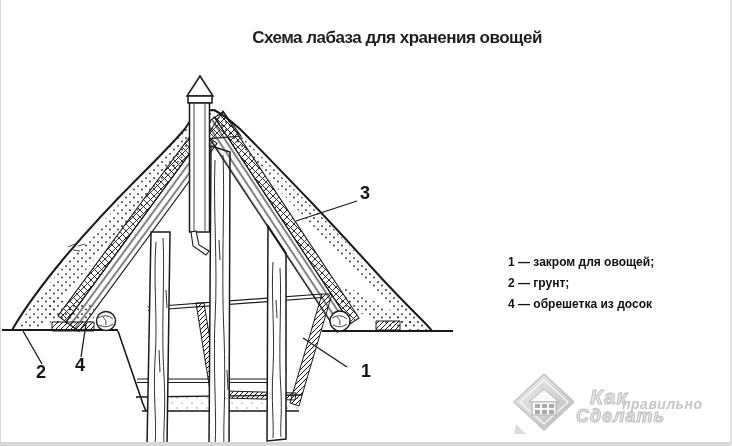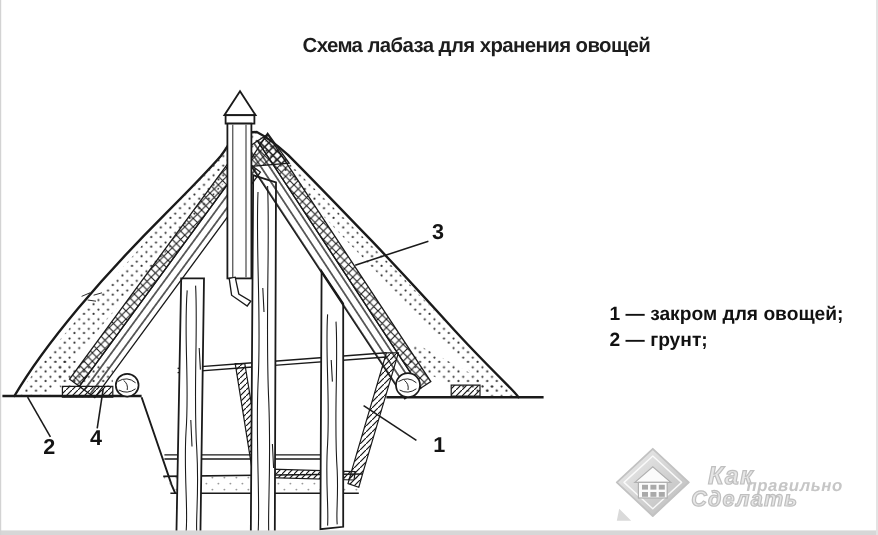--- a/index.html
+++ b/index.html
@@ -9,21 +9,21 @@
   }
   .page-title{
     position:absolute;left:397px;top:28px;transform:translateX(-50%);
     font-size:17px;font-weight:700;letter-spacing:-0.5px;color:#1d1d1d;white-space:nowrap;
   }
   .diagram-svg{position:absolute;left:0;top:0;}
   .diagram-svg text{
     font-family:"Liberation Sans",sans-serif;font-weight:700;font-size:18px;fill:#141414;
   }
   .legend{position:absolute;left:508px;top:252px;color:#111;}
-  .legend-item{font-size:16px;font-weight:700;line-height:21px;white-space:nowrap;}
+  .legend-item{font-size:12px;font-weight:700;line-height:21px;white-space:nowrap;}
   .watermark{position:absolute;left:0;top:0;width:732px;height:446px;pointer-events:none;}
   .wm-word{position:absolute;font-style:italic;font-weight:700;white-space:nowrap;
     color:#e6e6e6;-webkit-text-stroke:1px #bfbfbf;letter-spacing:1px;}
   .wm-kak{left:577px;top:385px;font-size:21px;margin-left:13px;}
   .wm-pravilno{left:622px;top:396px;font-size:14px;color:#c6c6c6;-webkit-text-stroke:0;letter-spacing:0.5px;}
   .wm-sdelat{left:576px;top:406px;font-size:18px;}
   .wm-logo{position:absolute;left:508px;top:372px;}
   .edge-bottom{position:absolute;left:0;top:442px;width:732px;height:4px;background:#d7d7d7;}
   .edge-right{position:absolute;left:730px;top:0;width:2px;height:446px;background:#e3e3e3;}
   .edge-left{position:absolute;left:0;top:0;width:1px;height:446px;background:#d3d3d3;}
@@ -149,20 +149,21 @@
     <text x="365" y="199">3</text>
     <text x="366" y="377">1</text>
     <text x="41" y="378">2</text>
     <text x="80" y="371">4</text>
   </g>
 </svg>
 
 <div class="legend">
   <div class="legend-item">1 — закром для овощей;</div>
   <div class="legend-item">2 — грунт;</div>
+  <div class="legend-item">4 — обрешетка из досок</div>
 </div>
 
 <div class="watermark">
   <svg class="wm-logo" width="76" height="66" viewBox="0 0 76 66">
     <defs>
       <linearGradient id="diam" x1="0" y1="0" x2="1" y2="1">
         <stop offset="0" stop-color="#efefef"></stop>
         <stop offset="1" stop-color="#b9b9b9"></stop>
       </linearGradient>
     </defs>

